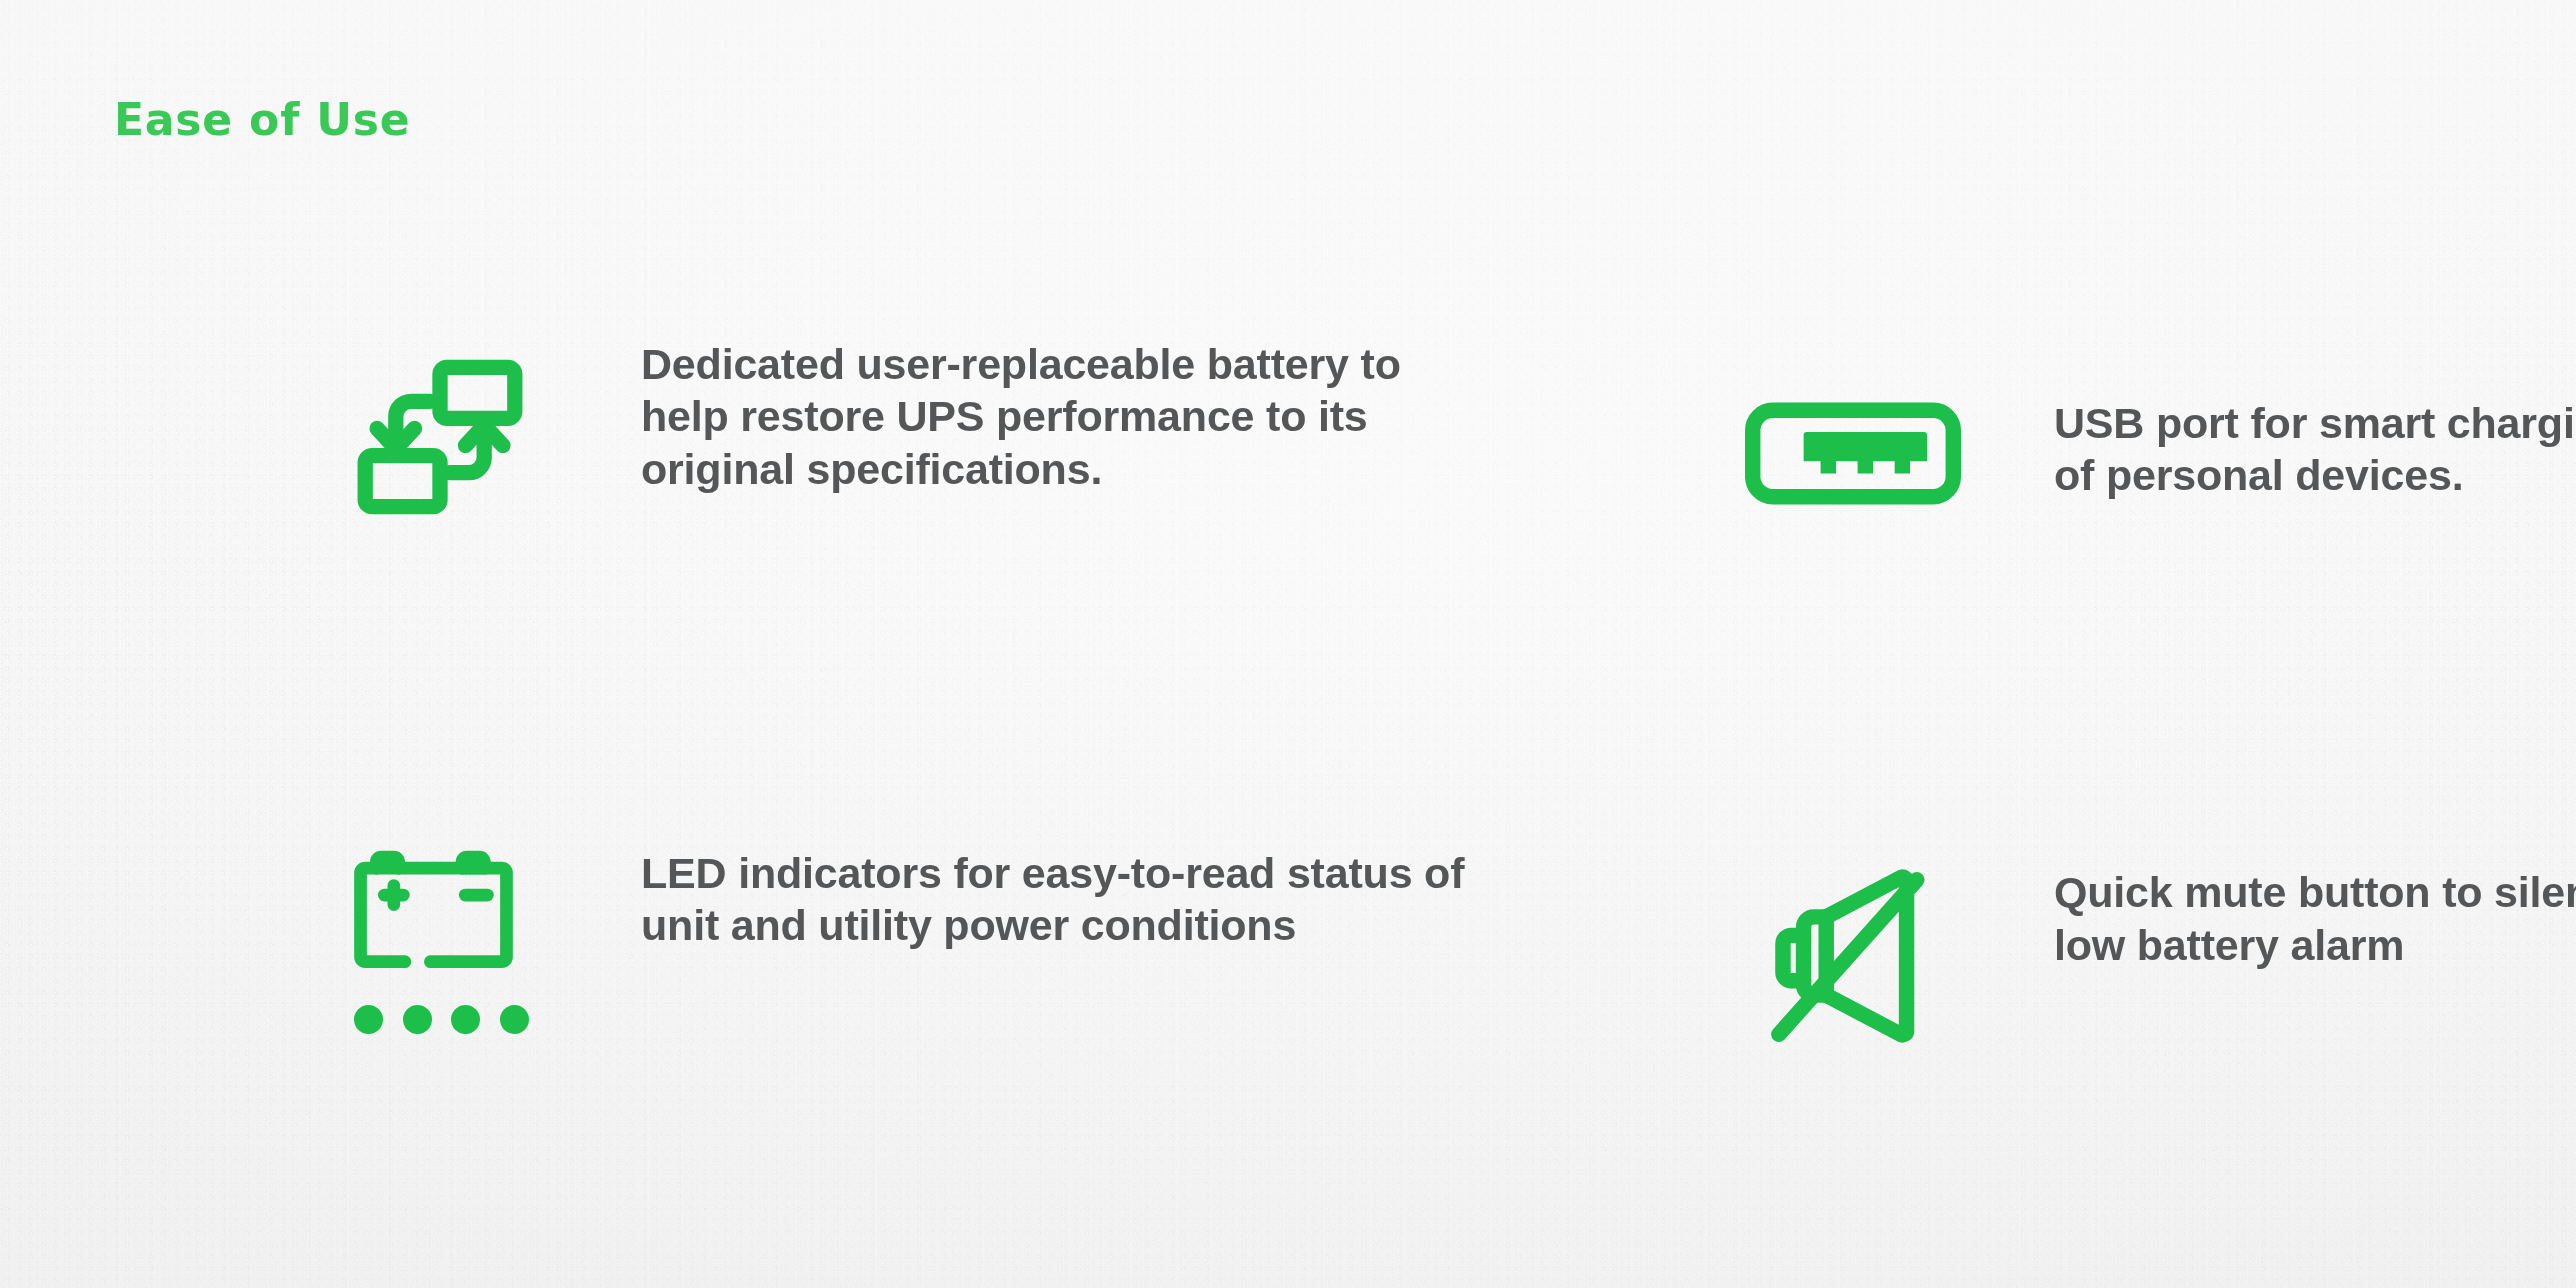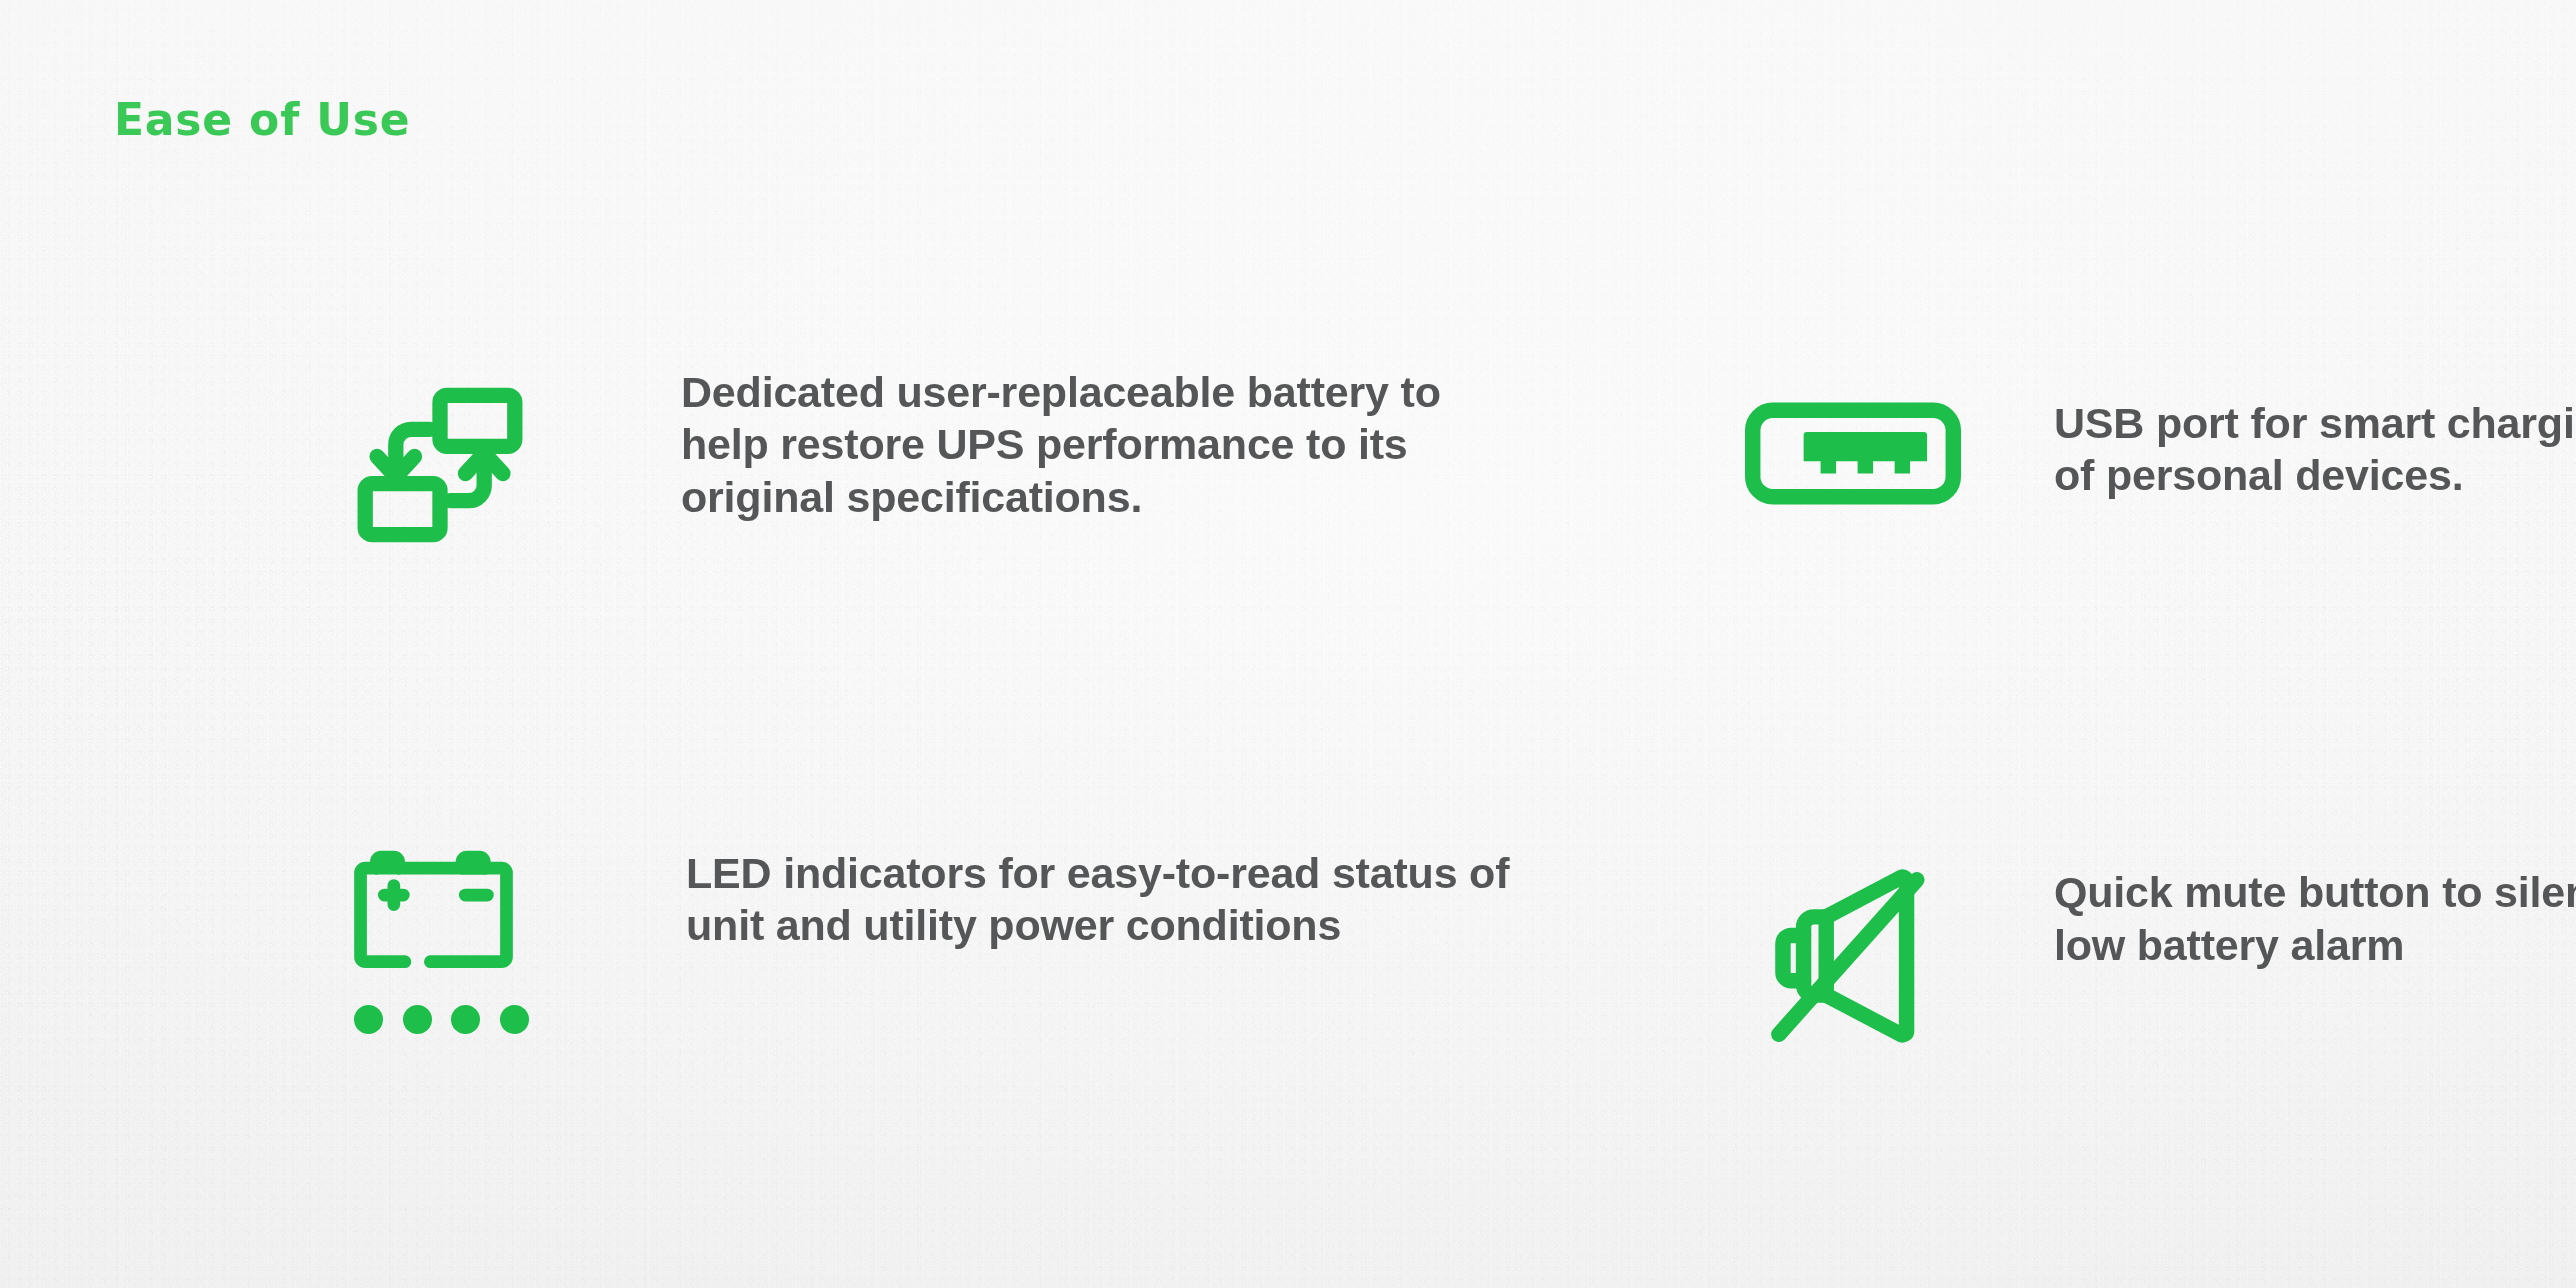--- a/index.html
+++ b/index.html
@@ -87,23 +87,23 @@
     color: #555657;
     font-weight: 700;
     font-size: 43px;
     line-height: 1.225;
     letter-spacing: -0.2px;
     font-family: "Liberation Sans", sans-serif;
     white-space: pre-line;
   }
 
   
-  #feature-battery-swap { left: 355px;  top: 380px; gap: 40px;  }
+  #feature-battery-swap { left: 355px;  top: 352px;  }
   #feature-usb          { left: 1739px; top: 402px;  }
-  #feature-led          { left: 355px;  top: 848px; gap: 45px; }
+  #feature-led          { left: 355px;  top: 848px; }
   #feature-mute         { left: 1739px; top: 853px; }
 
   #feature-battery-swap .icon-wrap { width: 170px; }
   #feature-usb          .icon-wrap { width: 227px; }
   #feature-led          .icon-wrap { width: 170px; }
   #feature-mute         .icon-wrap { width: 227px; }
 
   #feature-battery-swap .copy { width: 804px; margin-left: 116px; margin-top: -14.4px; }
   #feature-usb          .copy { width: 577px; margin-left: 88px; margin-top: -5.2px;  }
   #feature-led          .copy { width: 835px; margin-left: 116px; margin-top:  -1.5px;  }

